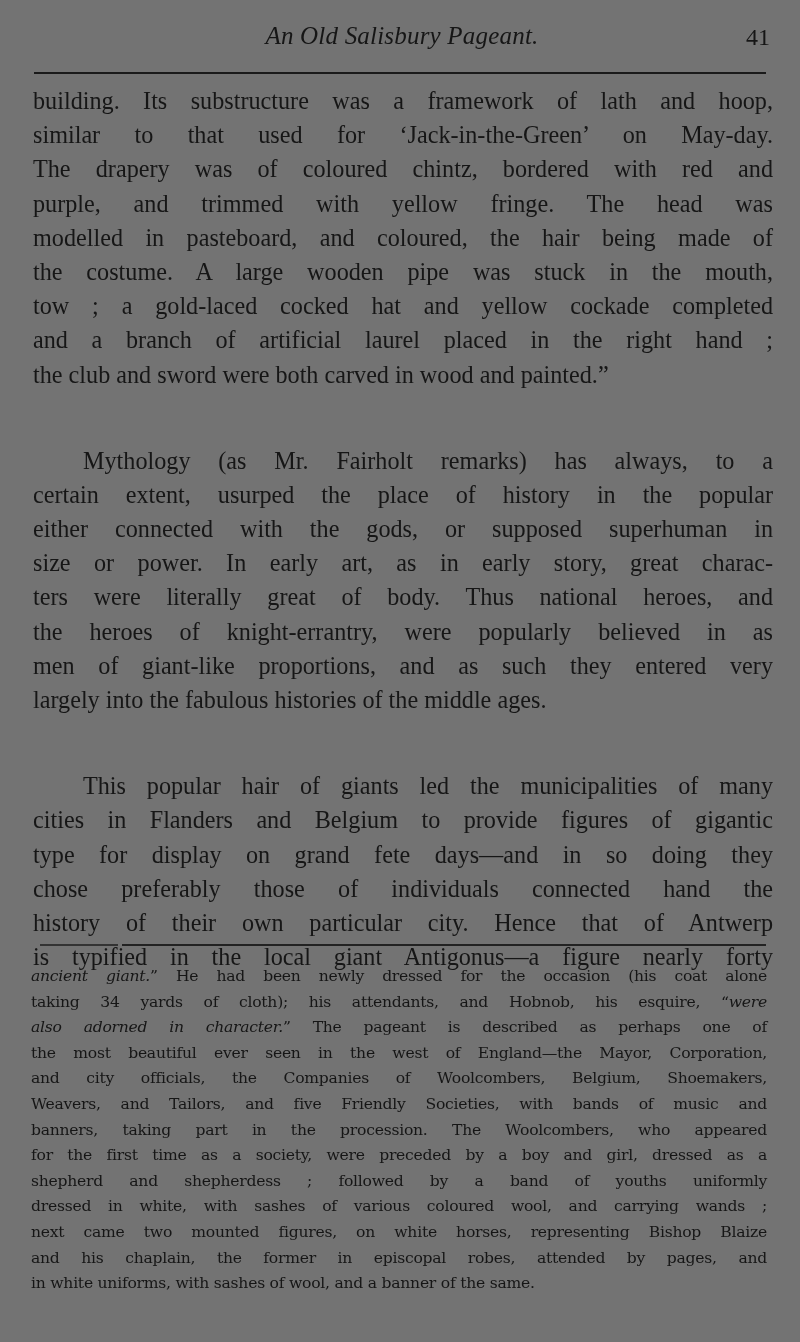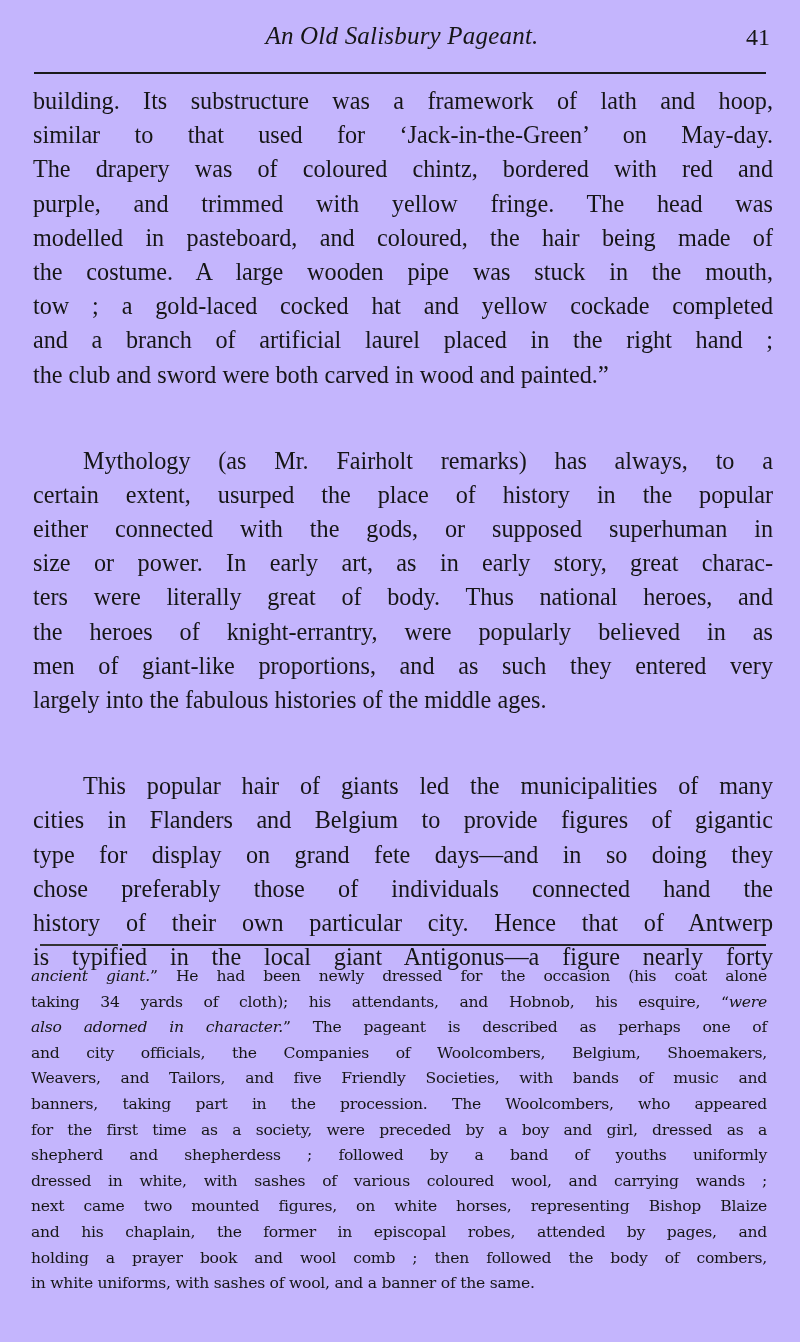--- a/index.html
+++ b/index.html
@@ -12,21 +12,21 @@
       height: 1342px;
       position: relative;
       overflow: hidden;
       color: #161616;
     }
     .page {
       position: absolute;
       left: 0; top: 0;
       width: 800px;
       height: 1342px;
-      background: #c4b5fd;
+      background: #737373;
     }
     .running-head {
       position: absolute;
       top: 22px;
       left: 34px;
       width: 736px;
       height: 34px;
     }
     .running-title {
       position: absolute;
@@ -168,25 +168,25 @@
 
   <div class="fn-rule">
     <div class="seg1"></div>
     <div class="seg2"></div>
   </div>
 
   <div class="footnote">
     <span class="line"><span class="it">ancient giant.</span><span>”  He had been newly dressed for the occasion (his coat alone</span></span>
     <span class="line"><span>taking 34 yards of cloth); his attendants, and Hobnob, his esquire, “</span><span class="it">were</span></span>
     <span class="line"><span class="it">also adorned in character.</span><span>”  The pageant is described as perhaps one of</span></span>
+    <span class="line">the most beautiful ever seen in the west of England—the Mayor, Corporation,</span>
     <span class="line">and city officials, the Companies of Woolcombers, Belgium, Shoemakers,</span>
     <span class="line">Weavers, and Tailors, and five Friendly Societies, with bands of music and</span>
     <span class="line">banners, taking part in the procession.  The Woolcombers, who appeared</span>
     <span class="line">for the first time as a society, were preceded by a boy and girl, dressed as a</span>
     <span class="line">shepherd and shepherdess ; followed by a band of youths uniformly</span>
     <span class="line">dressed in white, with sashes of various coloured wool, and carrying wands ;</span>
     <span class="line">next came two mounted figures, on white horses, representing Bishop Blaize</span>
     <span class="line">and his chaplain, the former in episcopal robes, attended by pages, and</span>
-    <span class="line">holding a prayer book and wool comb ; then followed the body of combers,</span>
     <span class="line last">in white uniforms, with sashes of wool, and a banner of the same.</span>
   </div>
 
 </div>
 
 </body></html>

